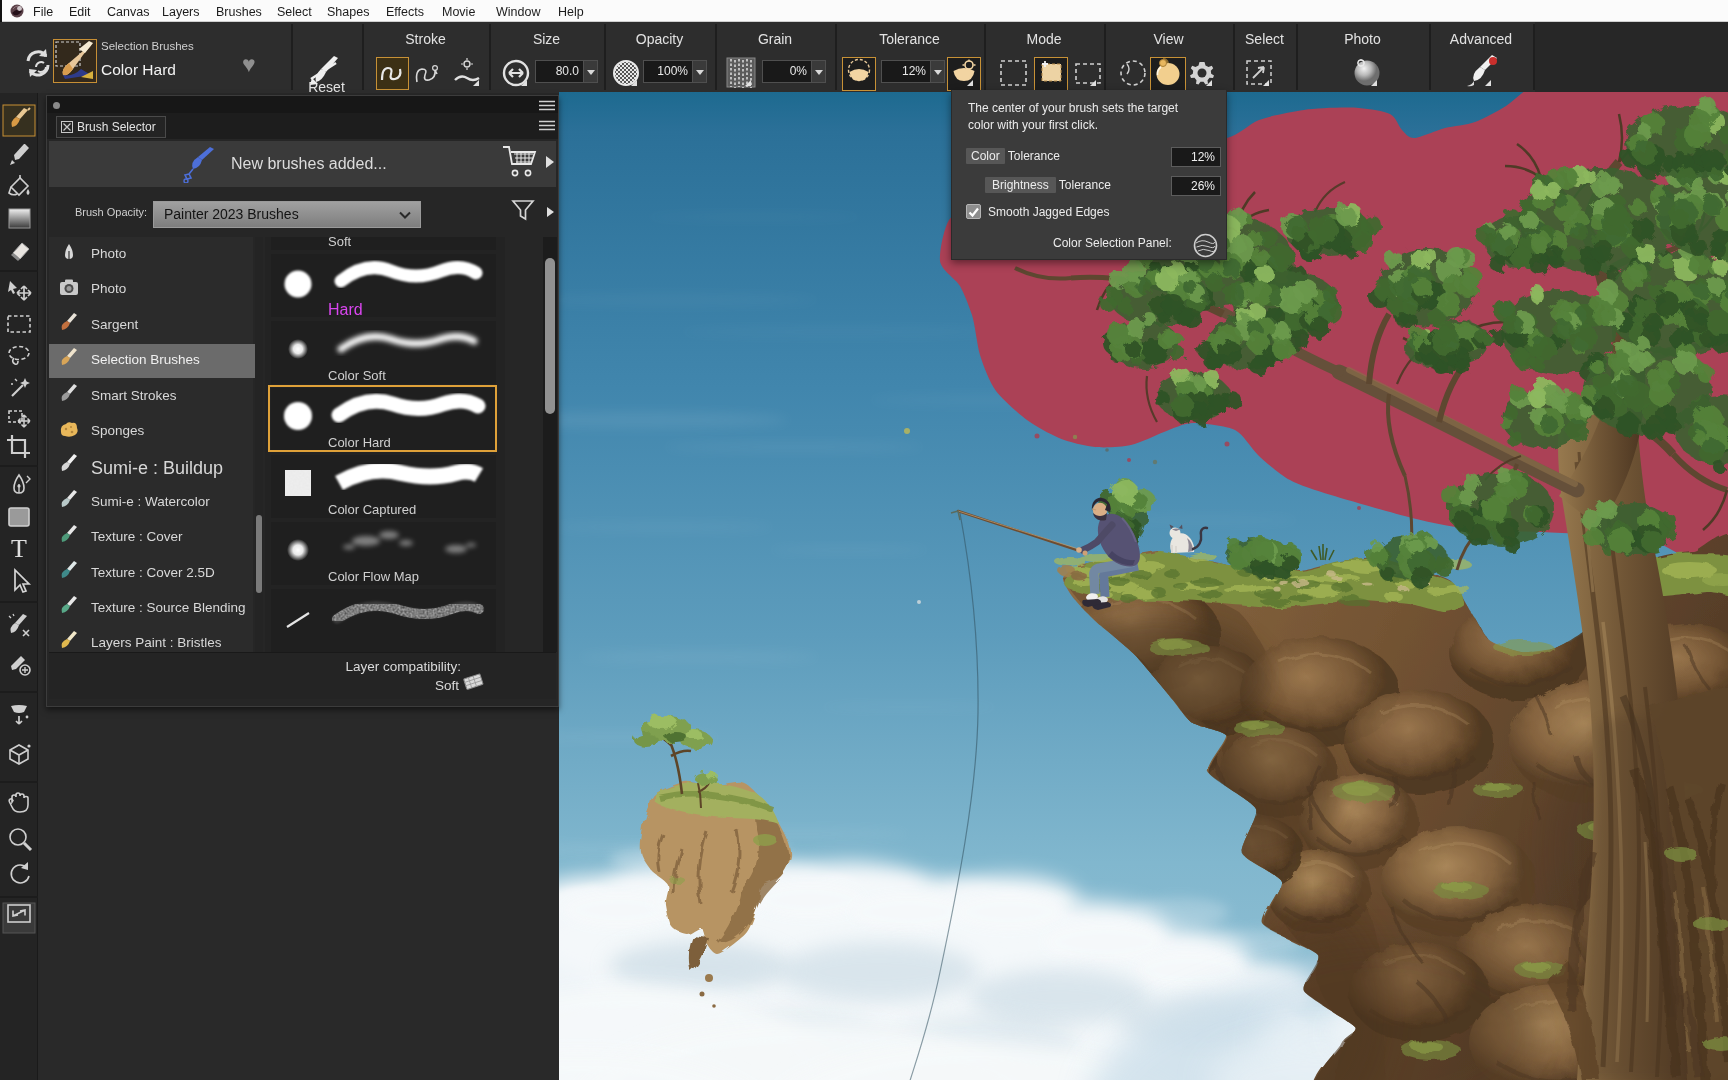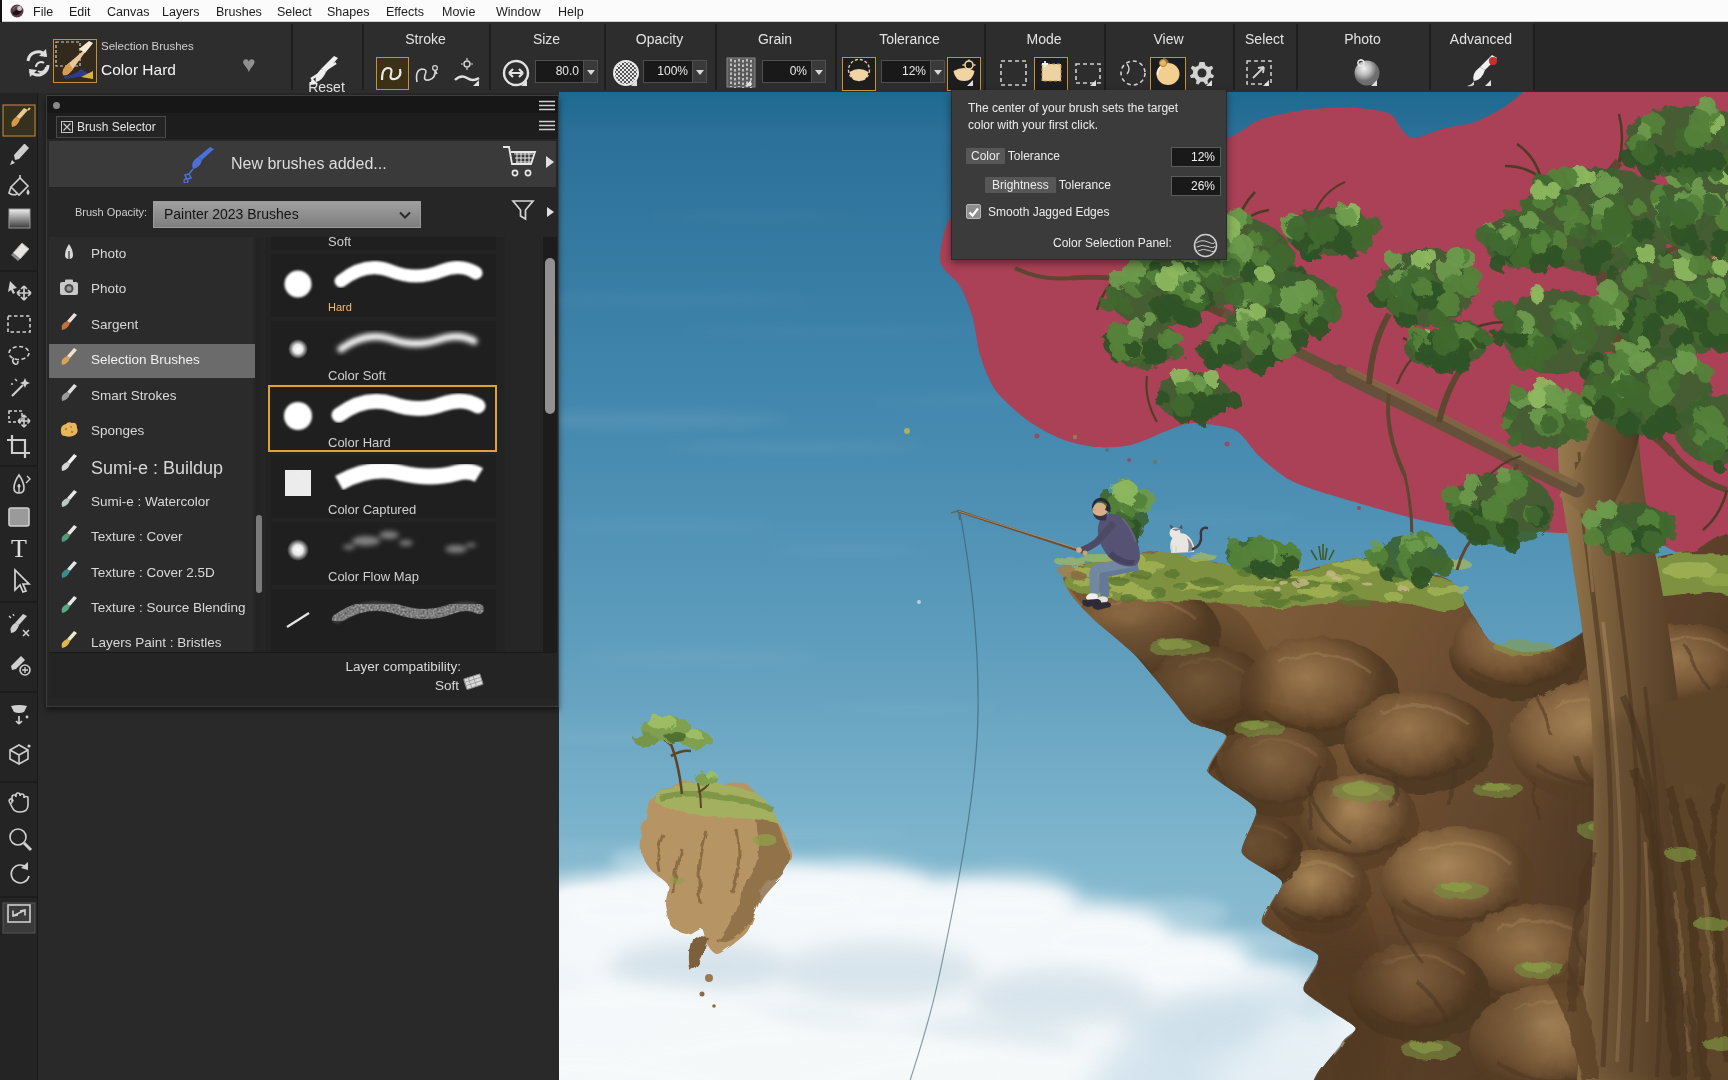--- a/index.html
+++ b/index.html
@@ -1601,21 +1601,21 @@
         <rect width="22" height="22" rx="3" fill="#3a3a3a" opacity="0"></rect>
         <path d="M19 2 L12 10 L9 8 L16 0 Z" fill="#f2e8c9"></path>
         <path d="M9 8 L12 10 Q10 16 4 17 Q2 11 9 8Z" fill="#e0b84e"></path>
       </svg>
 <span class="abs" style="left:44px;top:539px;font-size:13.5px;color:#d8d8d8;white-space:nowrap;">Layers Paint : Bristles</span>
 <div class="abs" style="left:208px;top:141px;width:8px;height:415px;background:#242424;"></div>
 <div class="abs" style="left:209px;top:419px;width:6px;height:78px;border-radius:3px;background:#7a7a7a;"></div>
 <div class="abs" style="left:224px;top:141px;width:225px;height:13px;background:#1f1f1f;"></div>
 <span class="abs" style="left:281px;top:138px;font-size:13px;color:#cfcfcf;">Soft</span>
 <div class="abs" style="left:224px;top:158px;width:225px;height:63px;background:#1f1f1f;"></div>
-<span class="abs" style="left:281px;top:205px;font-size:11px;color:#fdba74;">Hard</span>
+<span class="abs" style="left:281px;top:205px;font-size:16px;color:#d946ef;">Hard</span>
 <div class="abs" style="left:224px;top:225px;width:225px;height:63px;background:#1f1f1f;"></div>
 <span class="abs" style="left:281px;top:272px;font-size:13px;color:#cfcfcf;">Color Soft</span>
 <div class="abs" style="left:224px;top:292px;width:225px;height:63px;background:#1f1f1f;"></div>
 <span class="abs" style="left:281px;top:339px;font-size:13px;color:#cfcfcf;">Color Hard</span>
 <div class="abs" style="left:224px;top:359px;width:225px;height:63px;background:#1f1f1f;"></div>
 <span class="abs" style="left:281px;top:406px;font-size:13px;color:#cfcfcf;">Color Captured</span>
 <div class="abs" style="left:224px;top:426px;width:225px;height:63px;background:#1f1f1f;"></div>
 <span class="abs" style="left:281px;top:473px;font-size:13px;color:#cfcfcf;">Color Flow Map</span>
 <div class="abs" style="left:224px;top:493px;width:225px;height:63px;background:#1f1f1f;"></div>
 <span class="abs" style="left:281px;top:540px;font-size:13px;color:#cfcfcf;margin-top:28px;">Knife</span>

